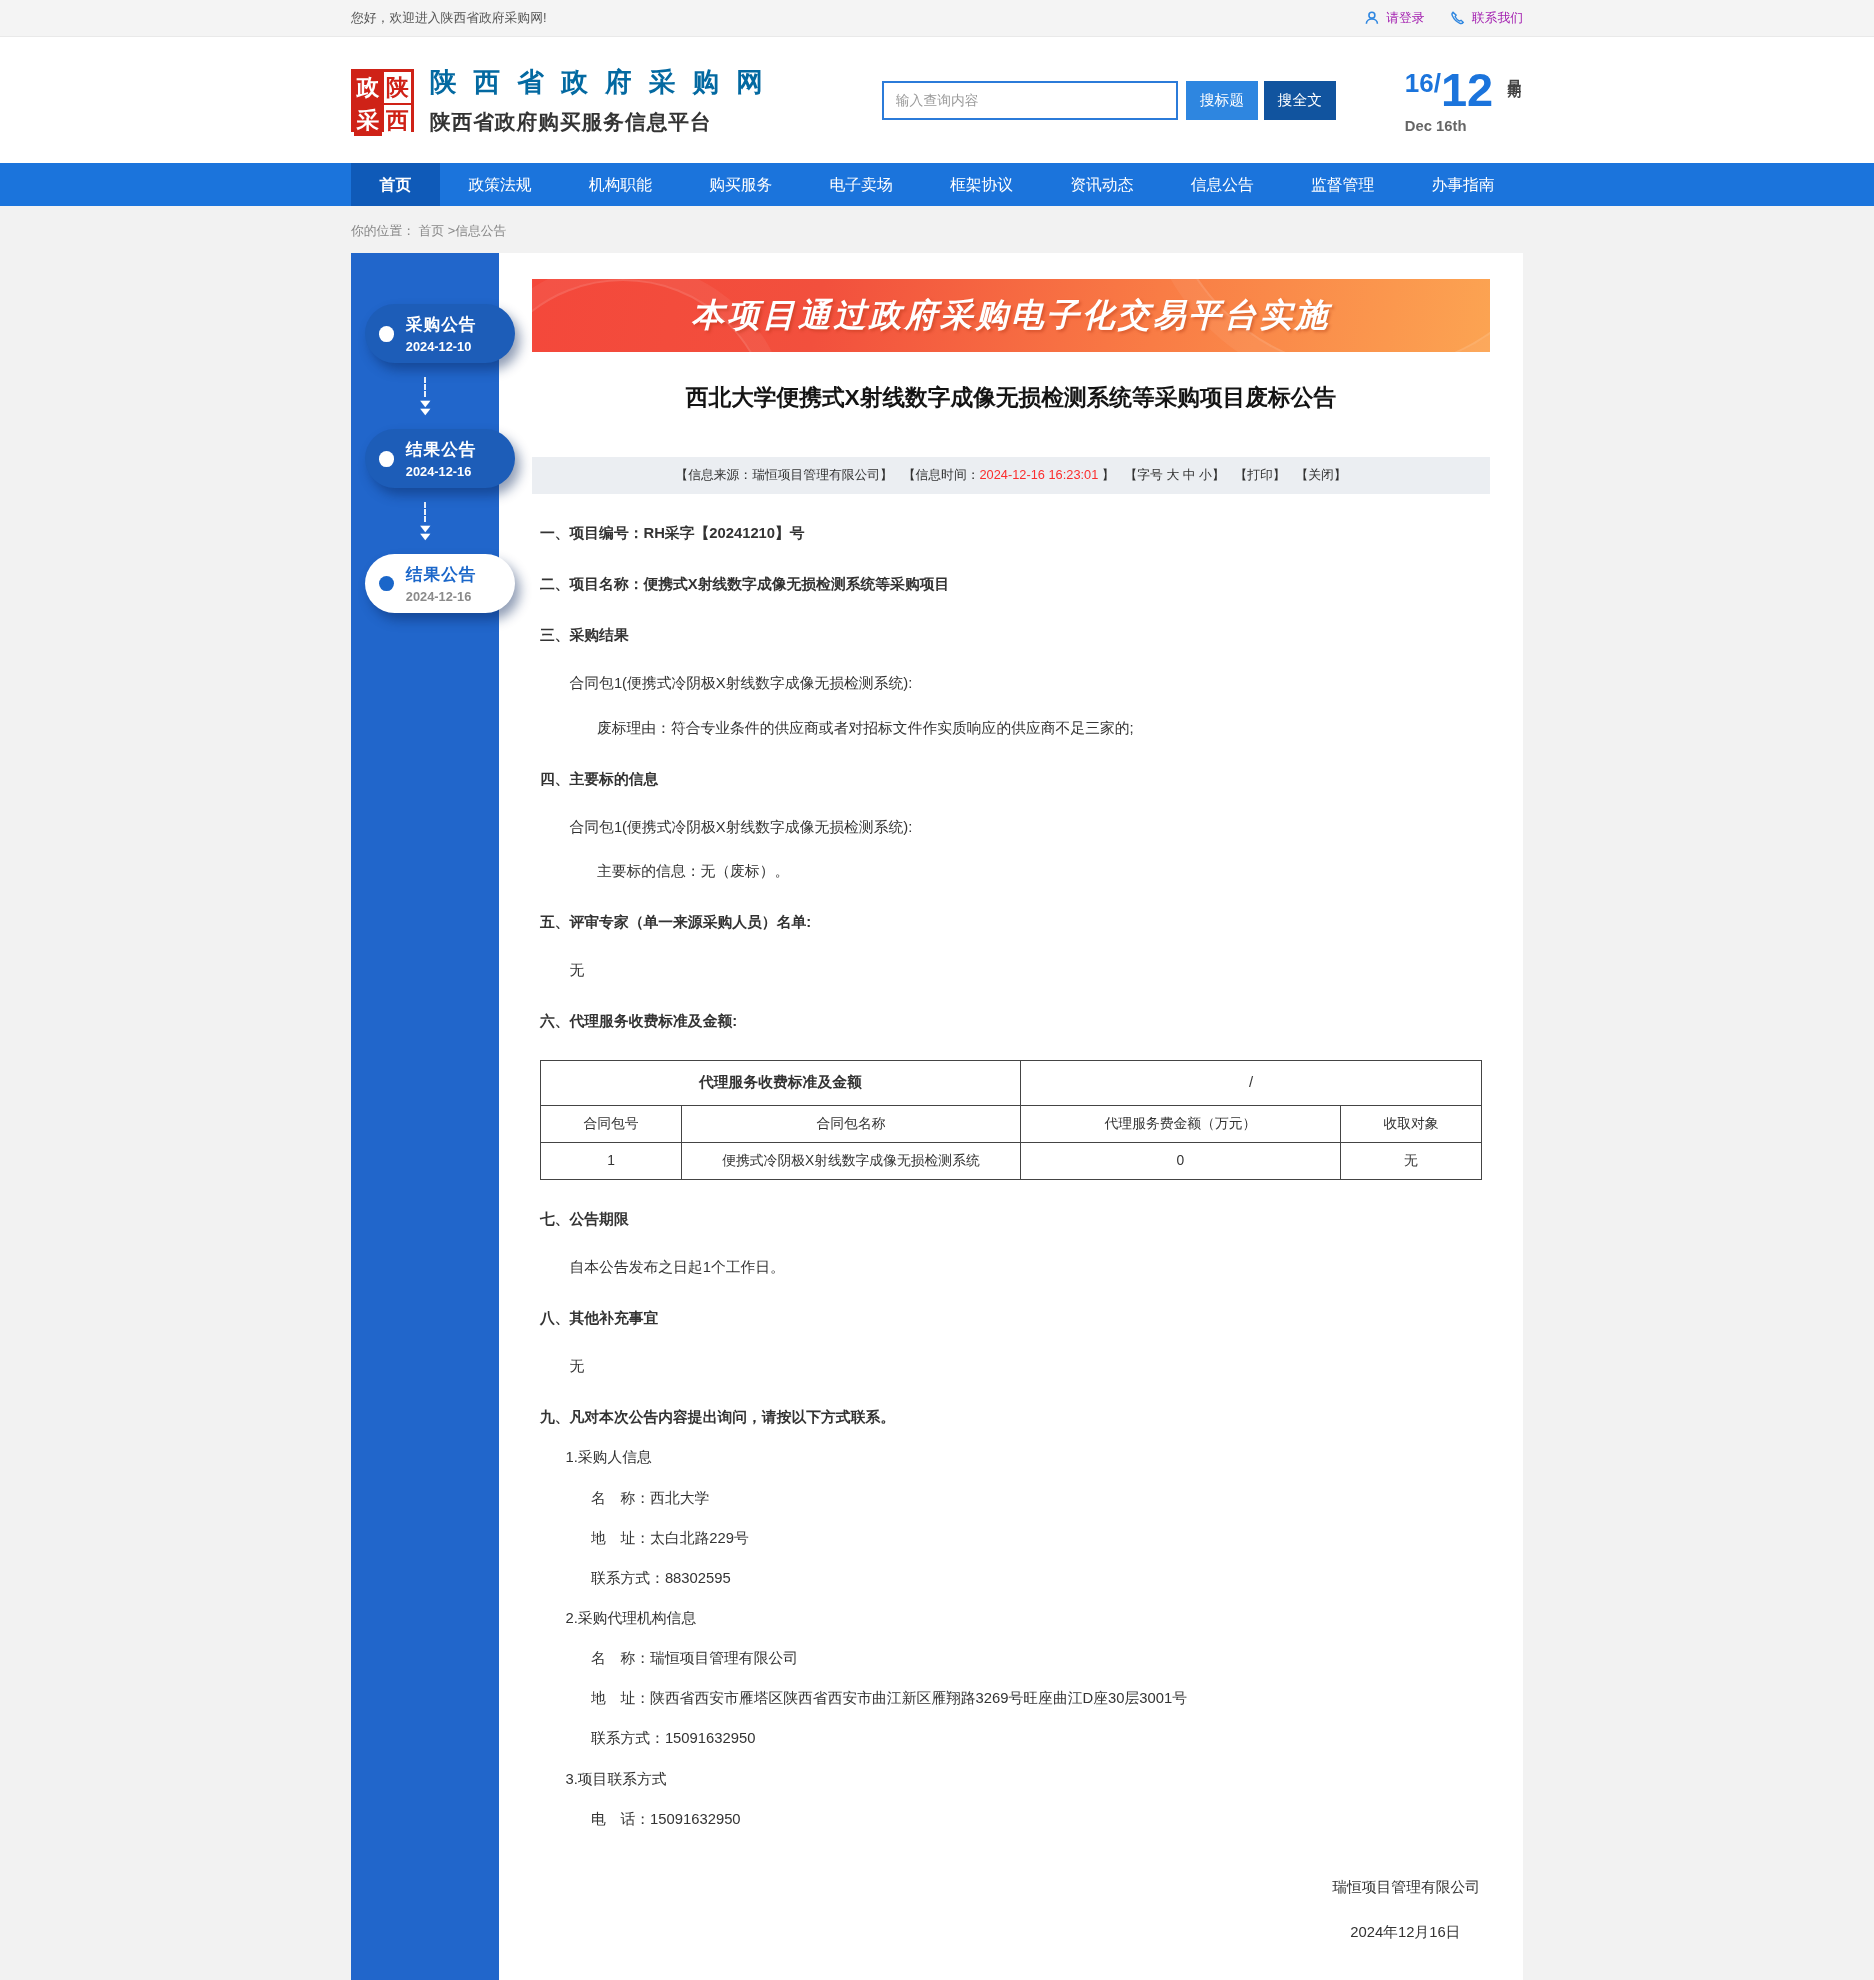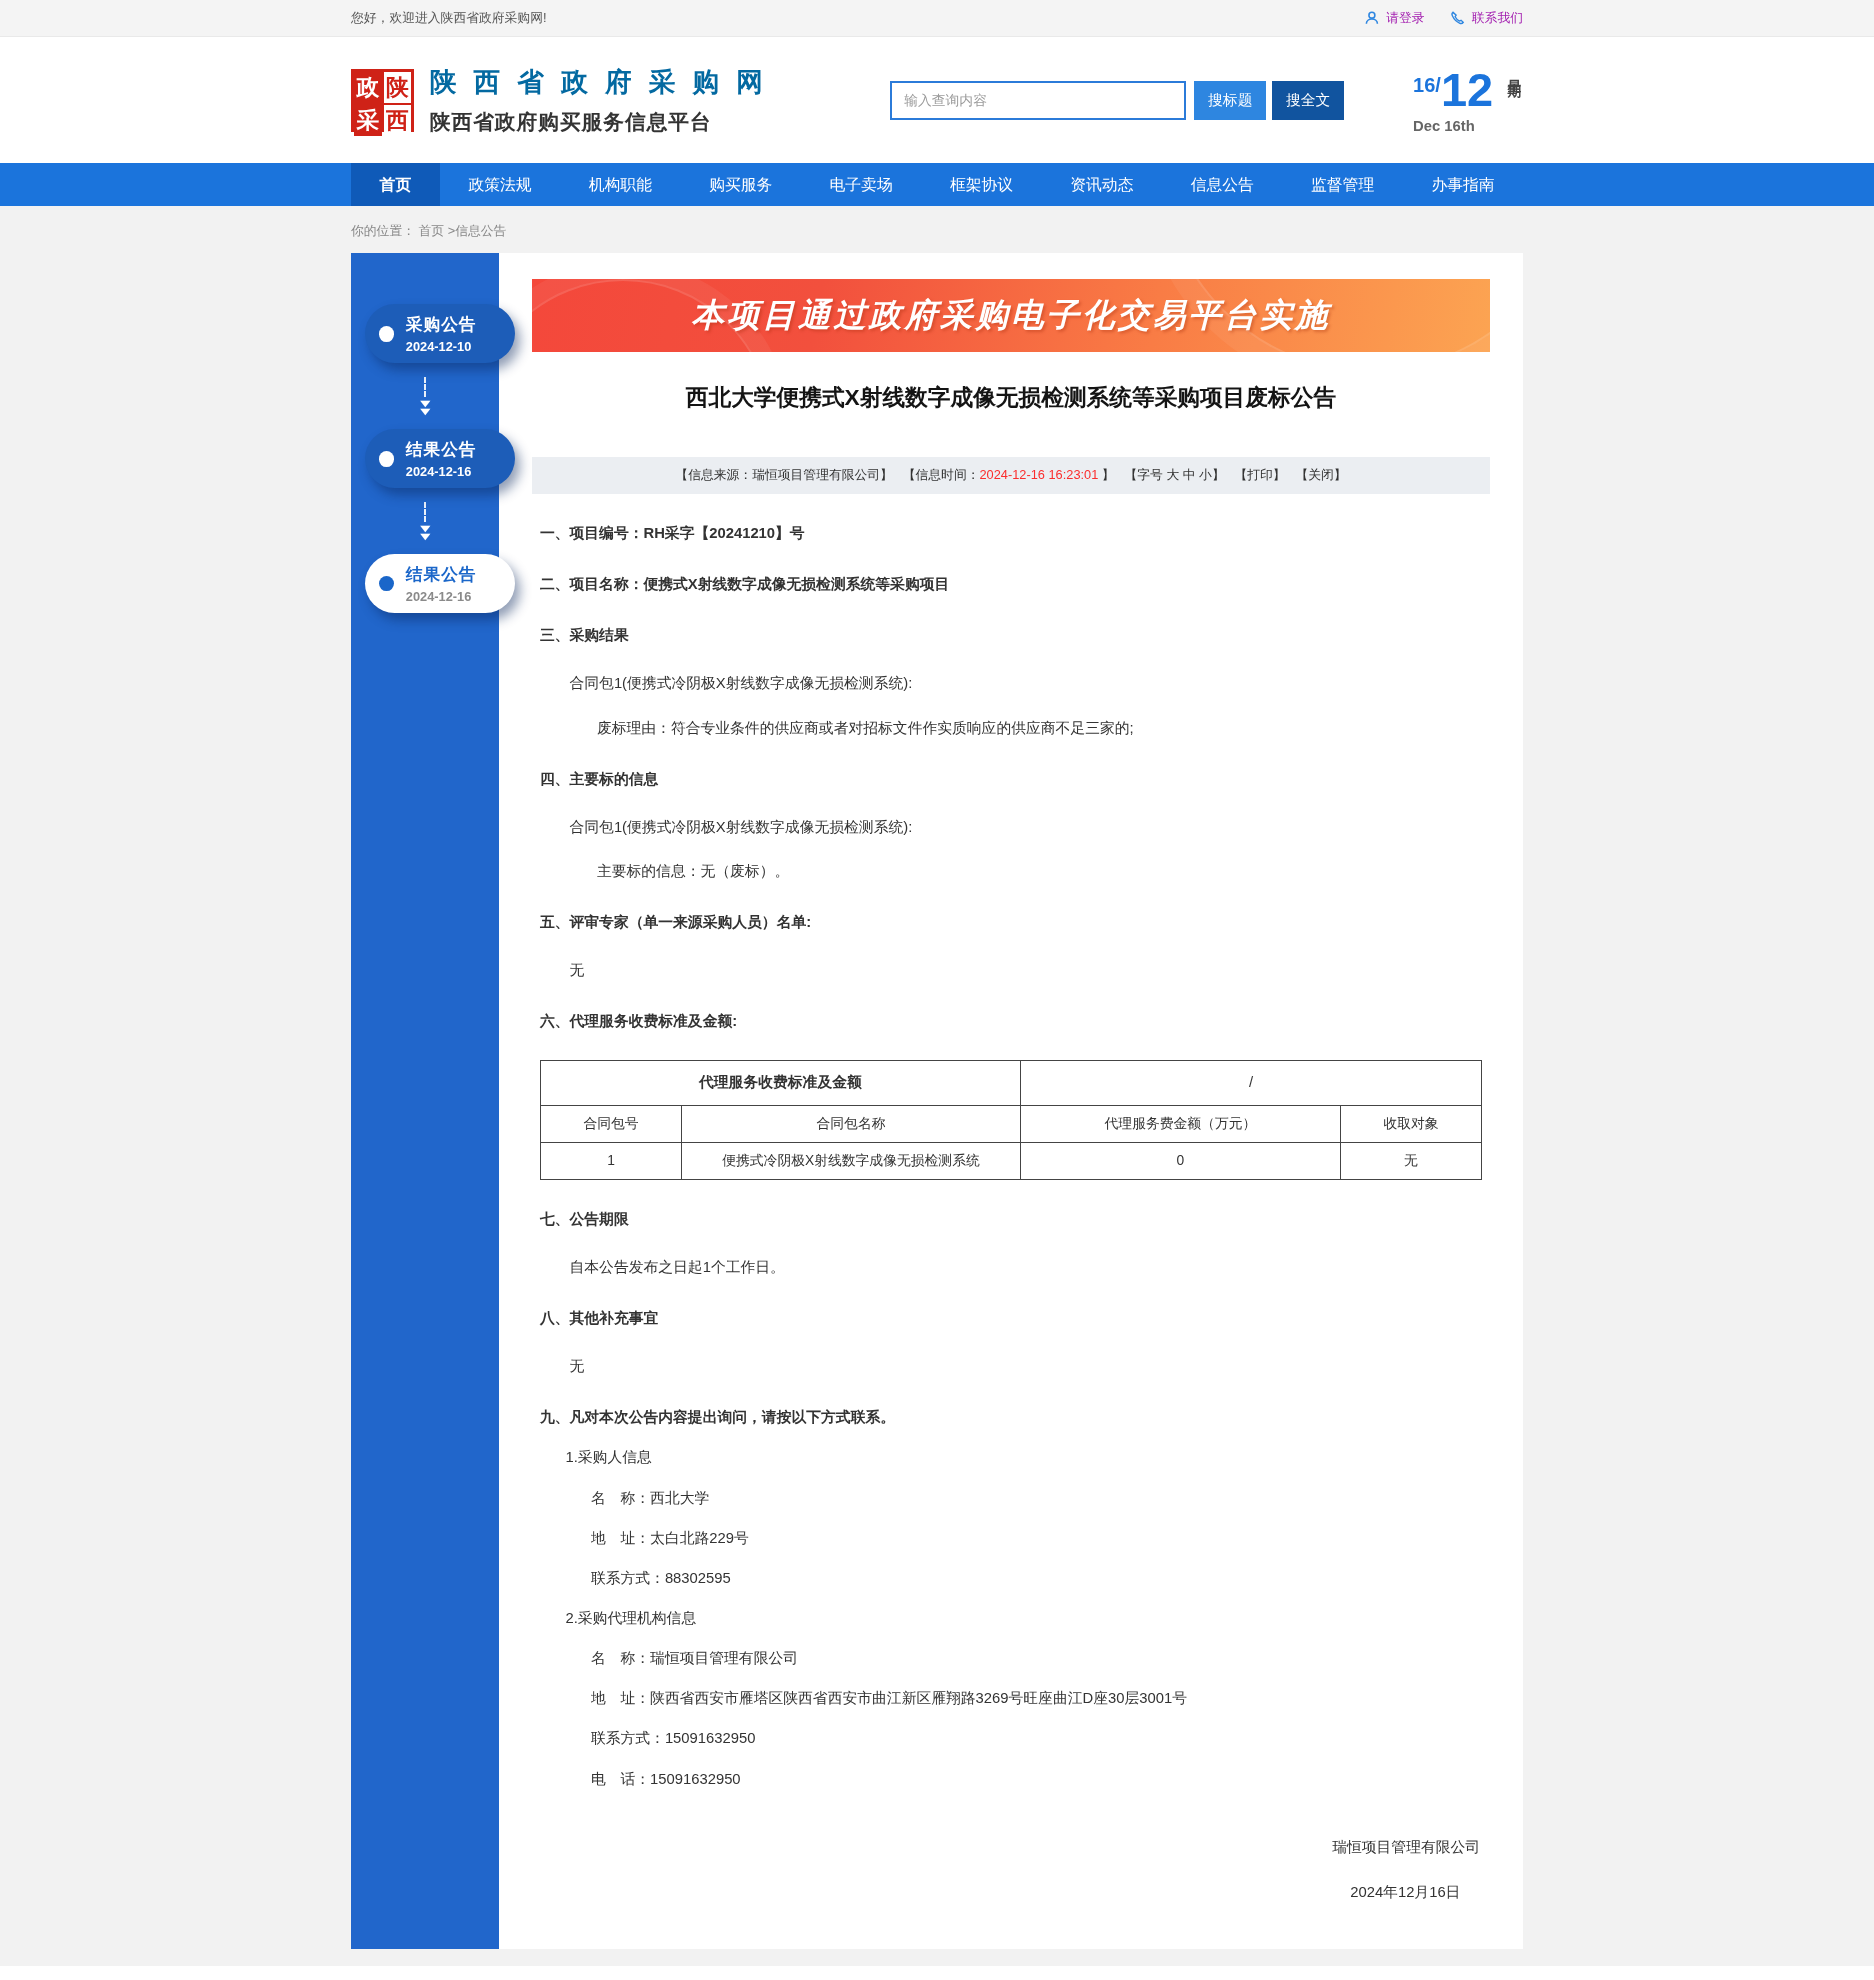--- a/index.html
+++ b/index.html
@@ -30,21 +30,21 @@
   .search-area { display: flex; align-items: center; margin-left: auto; margin-right: 69px; }
   .search-input { width: 296px; height: 39px; border: 2px solid #2b7bd9; padding: 0 11.8px; font-size: 13.8px;
                   color: #333; outline: none; font-family: inherit; }
   .search-input::placeholder { color: #9a9a9a; }
   .btn-search { height: 39px; padding: 0 13.8px; border: none; color: #fff; font-size: 14.8px; cursor: pointer;
                 font-family: inherit; }
   .btn-title { background: #2e86e0; margin-left: 7.9px; }
   .btn-full { background: #11549f; margin-left: 5.9px; }
   .date-block { display: flex; align-items: flex-start; gap: 11.8px; }
   .date-nums { color: #1b74dc; font-weight: bold; line-height: 1; white-space: nowrap; }
-  .d-small { font-size: 20px; vertical-align: 13.8px; }
+  .d-small { font-size: 26px; vertical-align: 13.8px; }
   .d-big { font-size: 47px; }
   .d-en { font-size: 14.8px; font-weight: bold; color: #666; margin-top: 5.9px; }
   .weekday { writing-mode: vertical-rl; font-size: 13.8px; font-weight: bold; color: #444; letter-spacing: 4.9px; padding-top: 2px; }
 
   
   .nav { background: #1b74dc; }
   .nav ul { list-style: none; display: flex; }
   .nav li { color: #fff; font-size: 15.8px; line-height: 43px; padding: 0 28.6px; cursor: pointer; white-space: nowrap; }
   .nav li.active { background: #0f5ab8; font-weight: bold; }
 
@@ -285,20 +285,21 @@
         <p class="doc-h">九、凡对本次公告内容提出询问，请按以下方式联系。</p>
 
         <p class="c0">1.采购人信息</p>
         <p class="c1">名　称：西北大学</p>
         <p class="c1">地　址：太白北路229号</p>
         <p class="c1">联系方式：88302595</p>
         <p class="c0">2.采购代理机构信息</p>
         <p class="c1">名　称：瑞恒项目管理有限公司</p>
         <p class="c1">地　址：陕西省西安市雁塔区陕西省西安市曲江新区雁翔路3269号旺座曲江D座30层3001号</p>
         <p class="c1">联系方式：15091632950</p>
+        <p class="c0">3.项目联系方式</p>
         <p class="c1">电　话：15091632950</p>
 
         <div class="signature">
           <div class="sig-org">瑞恒项目管理有限公司</div>
           <div class="sig-date">2024年12月16日</div>
         </div>
       </div>
     </section>
   </div>
 </div>

